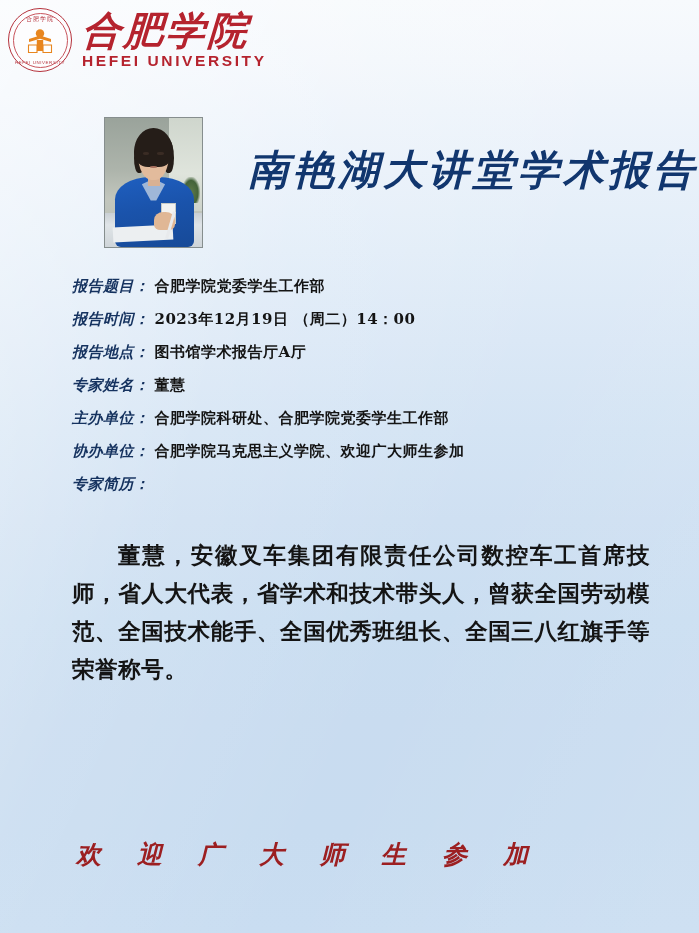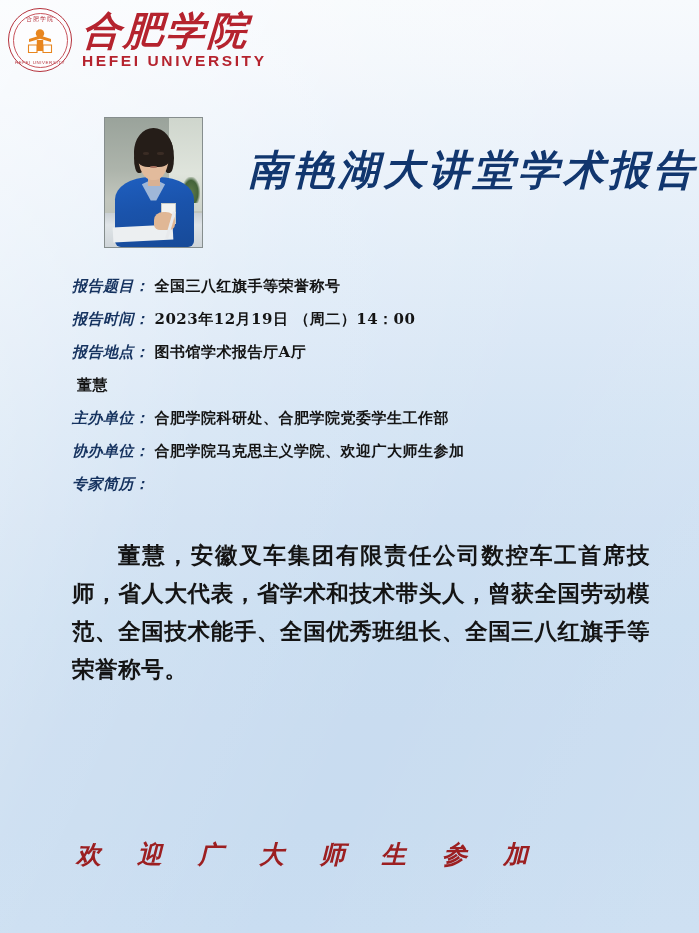--- a/index.html
+++ b/index.html
@@ -314,31 +314,32 @@
     <div class="ph-paper"></div>
     <div class="ph-hand"></div>
     <div class="ph-pen"></div>
   </div>
 
   <div class="main-title">南艳湖大讲堂学术报告</div>
 
   <div class="info-block">
     <div class="info-row">
       <span class="info-label">报告题目：</span>
-      <span class="info-value">全国三八红旗手等荣誉称号</span>
+      <span class="info-value">合肥学院党委学生工作部</span>
     </div>
     <div class="info-row">
       <span class="info-label">报告时间：</span>
       <span class="info-value">2023年12月19日 （周二）14：00</span>
     </div>
     <div class="info-row">
       <span class="info-label">报告地点：</span>
       <span class="info-value">图书馆学术报告厅A厅</span>
     </div>
     <div class="info-row">
+      <span class="info-label">专家姓名：</span>
       <span class="info-value">董慧</span>
     </div>
     <div class="info-row">
       <span class="info-label">主办单位：</span>
       <span class="info-value">合肥学院科研处、合肥学院党委学生工作部</span>
     </div>
     <div class="info-row">
       <span class="info-label">协办单位：</span>
       <span class="info-value">合肥学院马克思主义学院、欢迎广大师生参加</span>
     </div>

